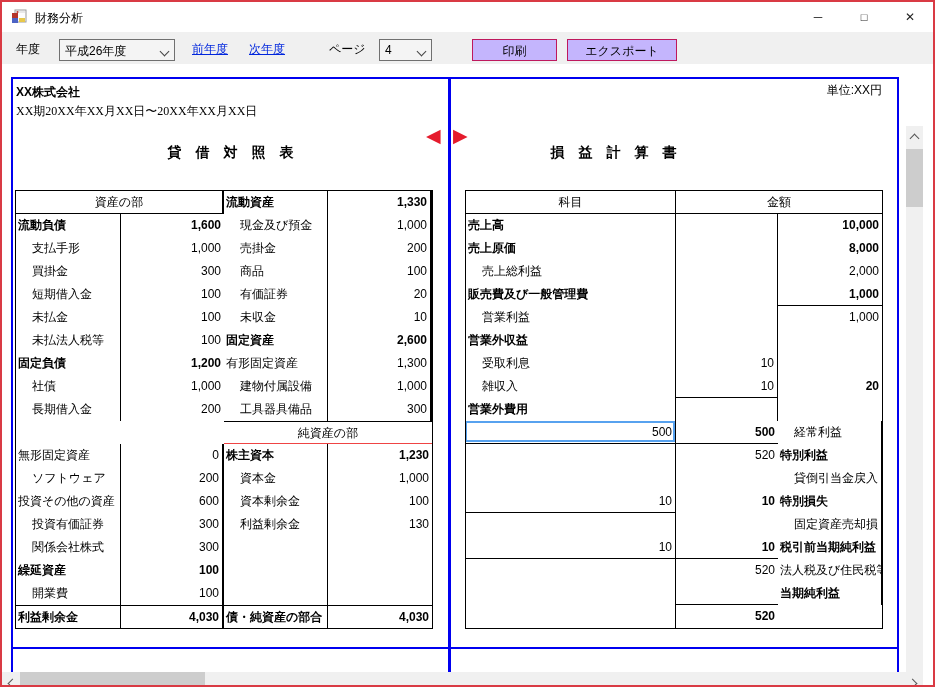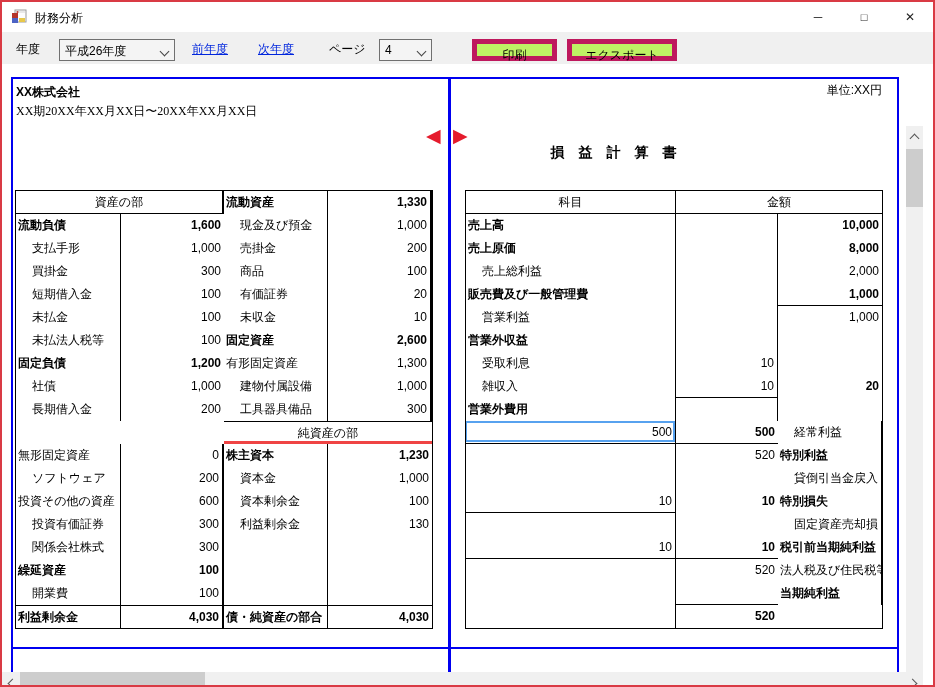--- a/index.html
+++ b/index.html
@@ -17,21 +17,21 @@
   .btn-min{left:793px;}
   .btn-max{left:839px;font-size:11px;}
   .btn-close{left:885px;font-size:12px;}
   
   .toolbar{position:absolute;left:0;top:30px;width:931px;height:32px;background:#f0f0f0;}
   .tb-label{position:absolute;top:9px;font-size:12px;}
   .combo{position:absolute;top:7px;height:22px;background:#f4f4f4;border:1px solid #707070;
          padding:3px 18px 0 5px;font-size:12px;}
   .combo .chev{position:absolute;right:6px;top:8px;}
   .link{position:absolute;top:9px;color:#0026dd;text-decoration:underline;font-size:12px;cursor:pointer;}
-  .tb-btn{position:absolute;top:7px;height:22px;background:#bef264;border:5px solid #be185d;
+  .tb-btn{position:absolute;top:7px;height:22px;background:#c4b5fd;border:1px solid #be185d;
           text-align:center;font-size:12px;padding-top:3px;}
   
   .chev{display:inline-block;width:7px;height:7px;border-left:1px solid #444;border-top:1px solid #444;}
   .chev.down{transform:rotate(225deg);}
   .chev.up{transform:rotate(45deg);margin-top:3px;}
   .chev.left{transform:rotate(-45deg);}
   .chev.right{transform:rotate(135deg);}
   
   .content{position:absolute;left:0;top:62px;width:935px;height:610px;background:#fff;overflow:hidden;}
   .blue{position:absolute;background:#0000f0;}
@@ -57,21 +57,21 @@
   .lbl{padding-left:2px;text-align:left;}
   .val{padding-right:3px;text-align:right;}
   .ind{padding-left:16px;}
   .bold{font-weight:bold;}
   .vr{border-right:1px solid #000;}
   .vr2{border-right:2px solid #000;}
   .hb{border-bottom:1px solid #000;text-align:center;}
   .sp2a{grid-column:1/3;}
   .sp2b{grid-column:3/5;}
   .sp23{grid-column:2/4;}
-  .hdr2{grid-column:3/5;border-top:1px solid #000;border-bottom:3px solid #ef4444;text-align:center;}
+  .hdr2{grid-column:3/5;border-top:1px solid #000;border-bottom:1px solid #ef4444;text-align:center;}
   .bt{border-top:1px solid #000;}
   .ub{border-bottom:1px solid #000;}
   .sel{position:relative;}
   .sel::after{content:"";position:absolute;left:-1px;top:0px;right:0px;bottom:1px;border:2px solid #57a2ef;}
   
   .vscroll{position:absolute;left:904px;top:62px;width:17px;height:608px;background:#f0f0f0;}
   .vthumb{position:absolute;left:0;top:23px;width:17px;height:58px;background:#cdcdcd;}
   .sb-arrow{position:absolute;width:17px;height:17px;text-align:center;padding-top:5px;}
   .va-up{left:0;top:0;}
   .hscroll{position:absolute;left:0;top:670px;width:921px;height:16px;background:#f0f0f0;}
@@ -101,21 +101,21 @@
     <span class="win-btn btn-close">✕</span>
   </div>
 
   <div class="toolbar">
     <span class="tb-label" style="left:14px">年度</span>
     <span class="combo" style="left:57px;width:116px">
       <span>平成26年度</span>
       <span class="chev down"></span>
     </span>
     <span class="link" style="left:190px">前年度</span>
-    <span class="link" style="left:256px">次年度</span>
+    <span class="link" style="left:247px">次年度</span>
     <span class="tb-label" style="left:327px">ページ</span>
     <span class="combo" style="left:377px;width:53px">
       <span>4</span>
       <span class="chev down"></span>
     </span>
     <span class="tb-btn" style="left:470px;width:85px">印刷</span>
     <span class="tb-btn" style="left:565px;width:110px">エクスポート</span>
   </div>
 
   <div class="content">
@@ -123,20 +123,21 @@
     <div class="blue v2"></div>
     <div class="blue v3"></div>
     <div class="blue h1"></div>
     <div class="blue h2"></div>
     <span class="split-arrow arr-l">◀</span>
     <span class="split-arrow arr-r">▶</span>
 
     <div class="company">XX株式会社</div>
     <div class="period">XX期20XX年XX月XX日〜20XX年XX月XX日</div>
     <div class="unit">単位:XX円</div>
+    <div class="sheet-title bs-title">貸　借　対　照　表</div>
     <div class="sheet-title pl-title">損　益　計　算　書</div>
 
     <div class="grid bs">
       <div class="c hb vr2 sp2a">資産の部</div>
     <div class="c lbl vr bold">流動資産</div>
         <div class="c val vr2 bold">1,330</div>
         <div class="c lbl vr bold">流動負債</div>
         <div class="c val bold">1,600</div>
         <div class="c lbl vr ind">現金及び預金</div>
         <div class="c val vr2">1,000</div>

